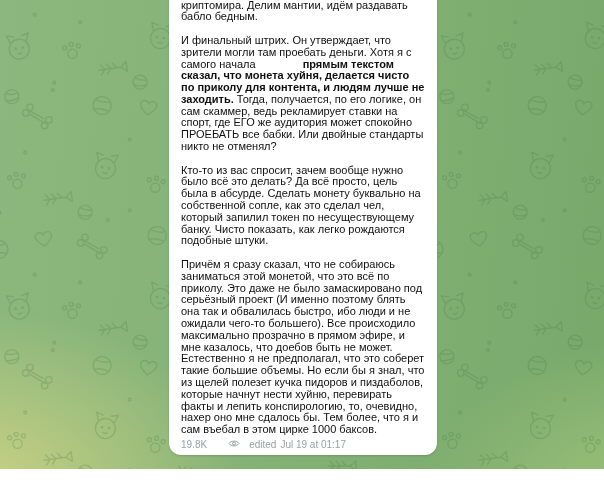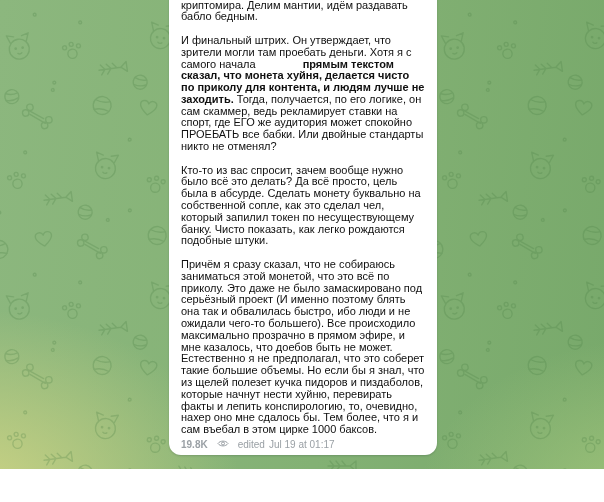--- a/index.html
+++ b/index.html
@@ -51,21 +51,21 @@
     color: #4596d1;
     font-size: 10.5px;
     text-decoration: none;
   }
   .meta {
     display: flex;
     align-items: center;
     color: #9aa0a5;
     font-size: 10px;
   }
-  .meta .views { margin-right: 9px; font-weight: bold; }
+  .meta .views { margin-right: 21px; }
   .meta .eye { margin-right: 9px; display: inline-block; }
   .meta .edited { margin-right: 4px; }
 </style>
 </head>
 <body>
 
 <div class="screen">
 
   <svg class="bg-pattern" xmlns="http://www.w3.org/2000/svg" width="604" height="502">
     <defs>

